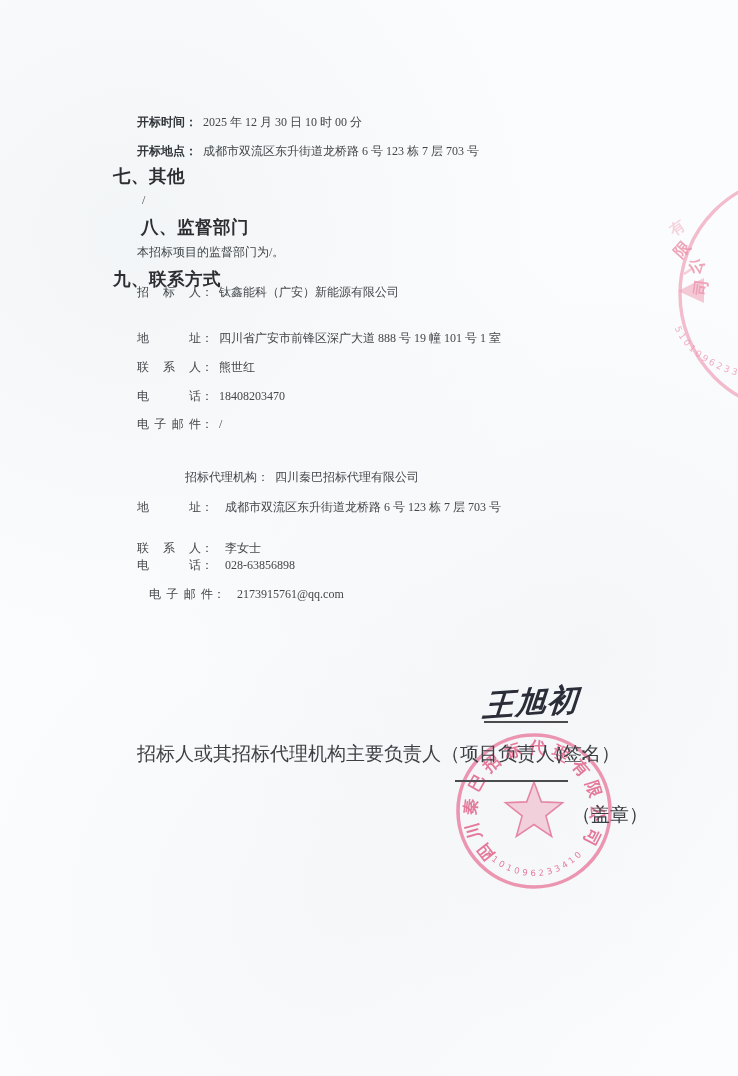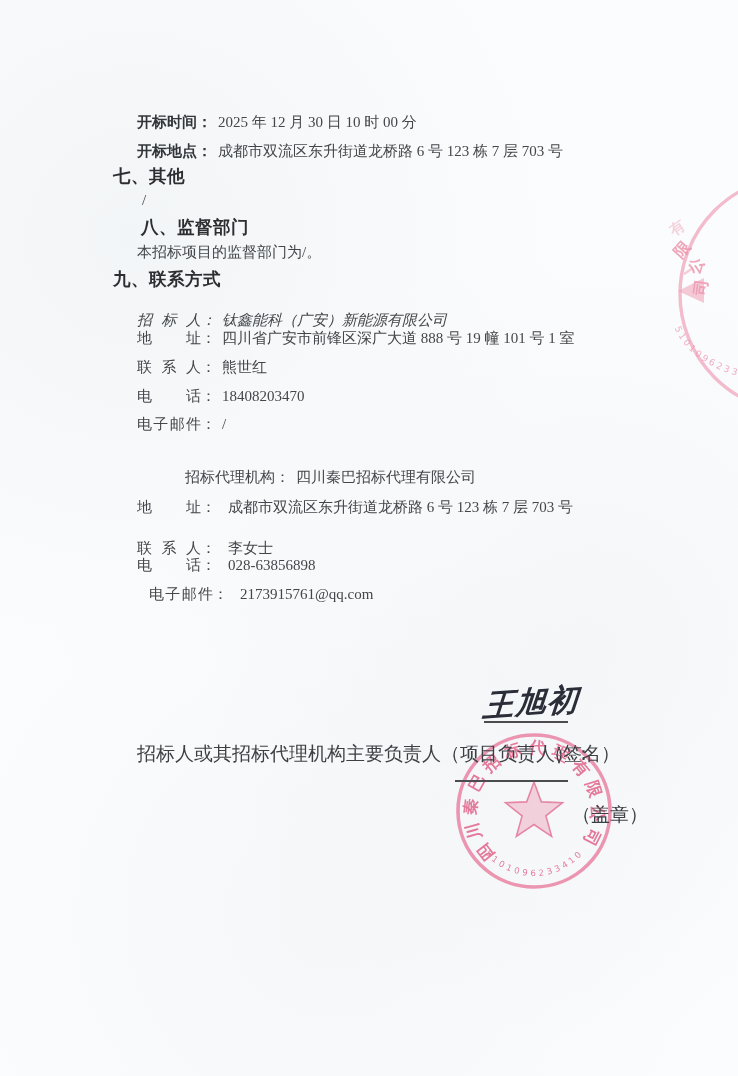--- a/index.html
+++ b/index.html
@@ -10,21 +10,21 @@
     background:#fbfcfd;
     background-image:
       radial-gradient(circle at 18% 22%, rgba(226,232,236,.35) 0, rgba(226,232,236,0) 42%),
       radial-gradient(circle at 80% 60%, rgba(228,233,237,.30) 0, rgba(228,233,237,0) 45%),
       radial-gradient(circle at 45% 85%, rgba(230,234,238,.28) 0, rgba(230,234,238,0) 40%);
     overflow:hidden;
     font-family:"Liberation Serif","DejaVu Serif",serif;
     color:#43464a;
   }
   .abs{position:absolute;white-space:nowrap;}
-  .body-line{font-size:15px;line-height:20px;}
+  .body-line{font-size:12px;line-height:20px;}
   .heading{font-size:17.5px;font-weight:700;color:#2c2e31;letter-spacing:.5px;}
   .boldlbl{font-weight:700;color:#323539;}
   .lbl{display:inline-block;width:64px;text-align:justify;text-align-last:justify;}
   .lbl-wide{display:inline-block;margin-left:48px;}
   .val{margin-left:6px;}
   .val-roomy{margin-left:12px;}
   .sig-line{font-size:19px;color:#3c3f43;margin-top:38px;}
   .underline{position:absolute;background:#4a4c50;height:1.6px;z-index:3;}
   .signature-name{
     position:absolute;
@@ -52,21 +52,21 @@
   </div>
 
   <div class="abs heading" style="left:113px;top:164px;">七、其他</div>
   <div class="abs body-line" style="left:142px;top:190px;">/</div>
 
   <div class="abs heading" style="left:113px;top:215px;margin-left:28px;">八、监督部门</div>
   <div class="abs body-line" style="left:137px;top:242px;text-align:right;">本招标项目的监督部门为/。</div>
 
   <div class="abs heading" style="left:113px;top:267px;">九、联系方式</div>
 
-  <div class="abs body-line" style="left:137px;top:310px;font-style:italic;">
+  <div class="abs body-line" style="left:137px;top:282px;">
     <span class="lbl">招标人</span><span>：</span><span class="val">钛鑫能科（广安）新能源有限公司</span>
   </div>
   <div class="abs body-line" style="left:137px;top:328px;">
     <span class="lbl">地址</span><span>：</span><span class="val">四川省广安市前锋区深广大道 888 号 19 幢 101 号 1 室</span>
   </div>
   <div class="abs body-line" style="left:137px;top:357px;">
     <span class="lbl">联系人</span><span>：</span><span class="val">熊世红</span>
   </div>
   <div class="abs body-line" style="left:137px;top:386px;">
     <span class="lbl">电话</span><span>：</span><span class="val">18408203470</span>

